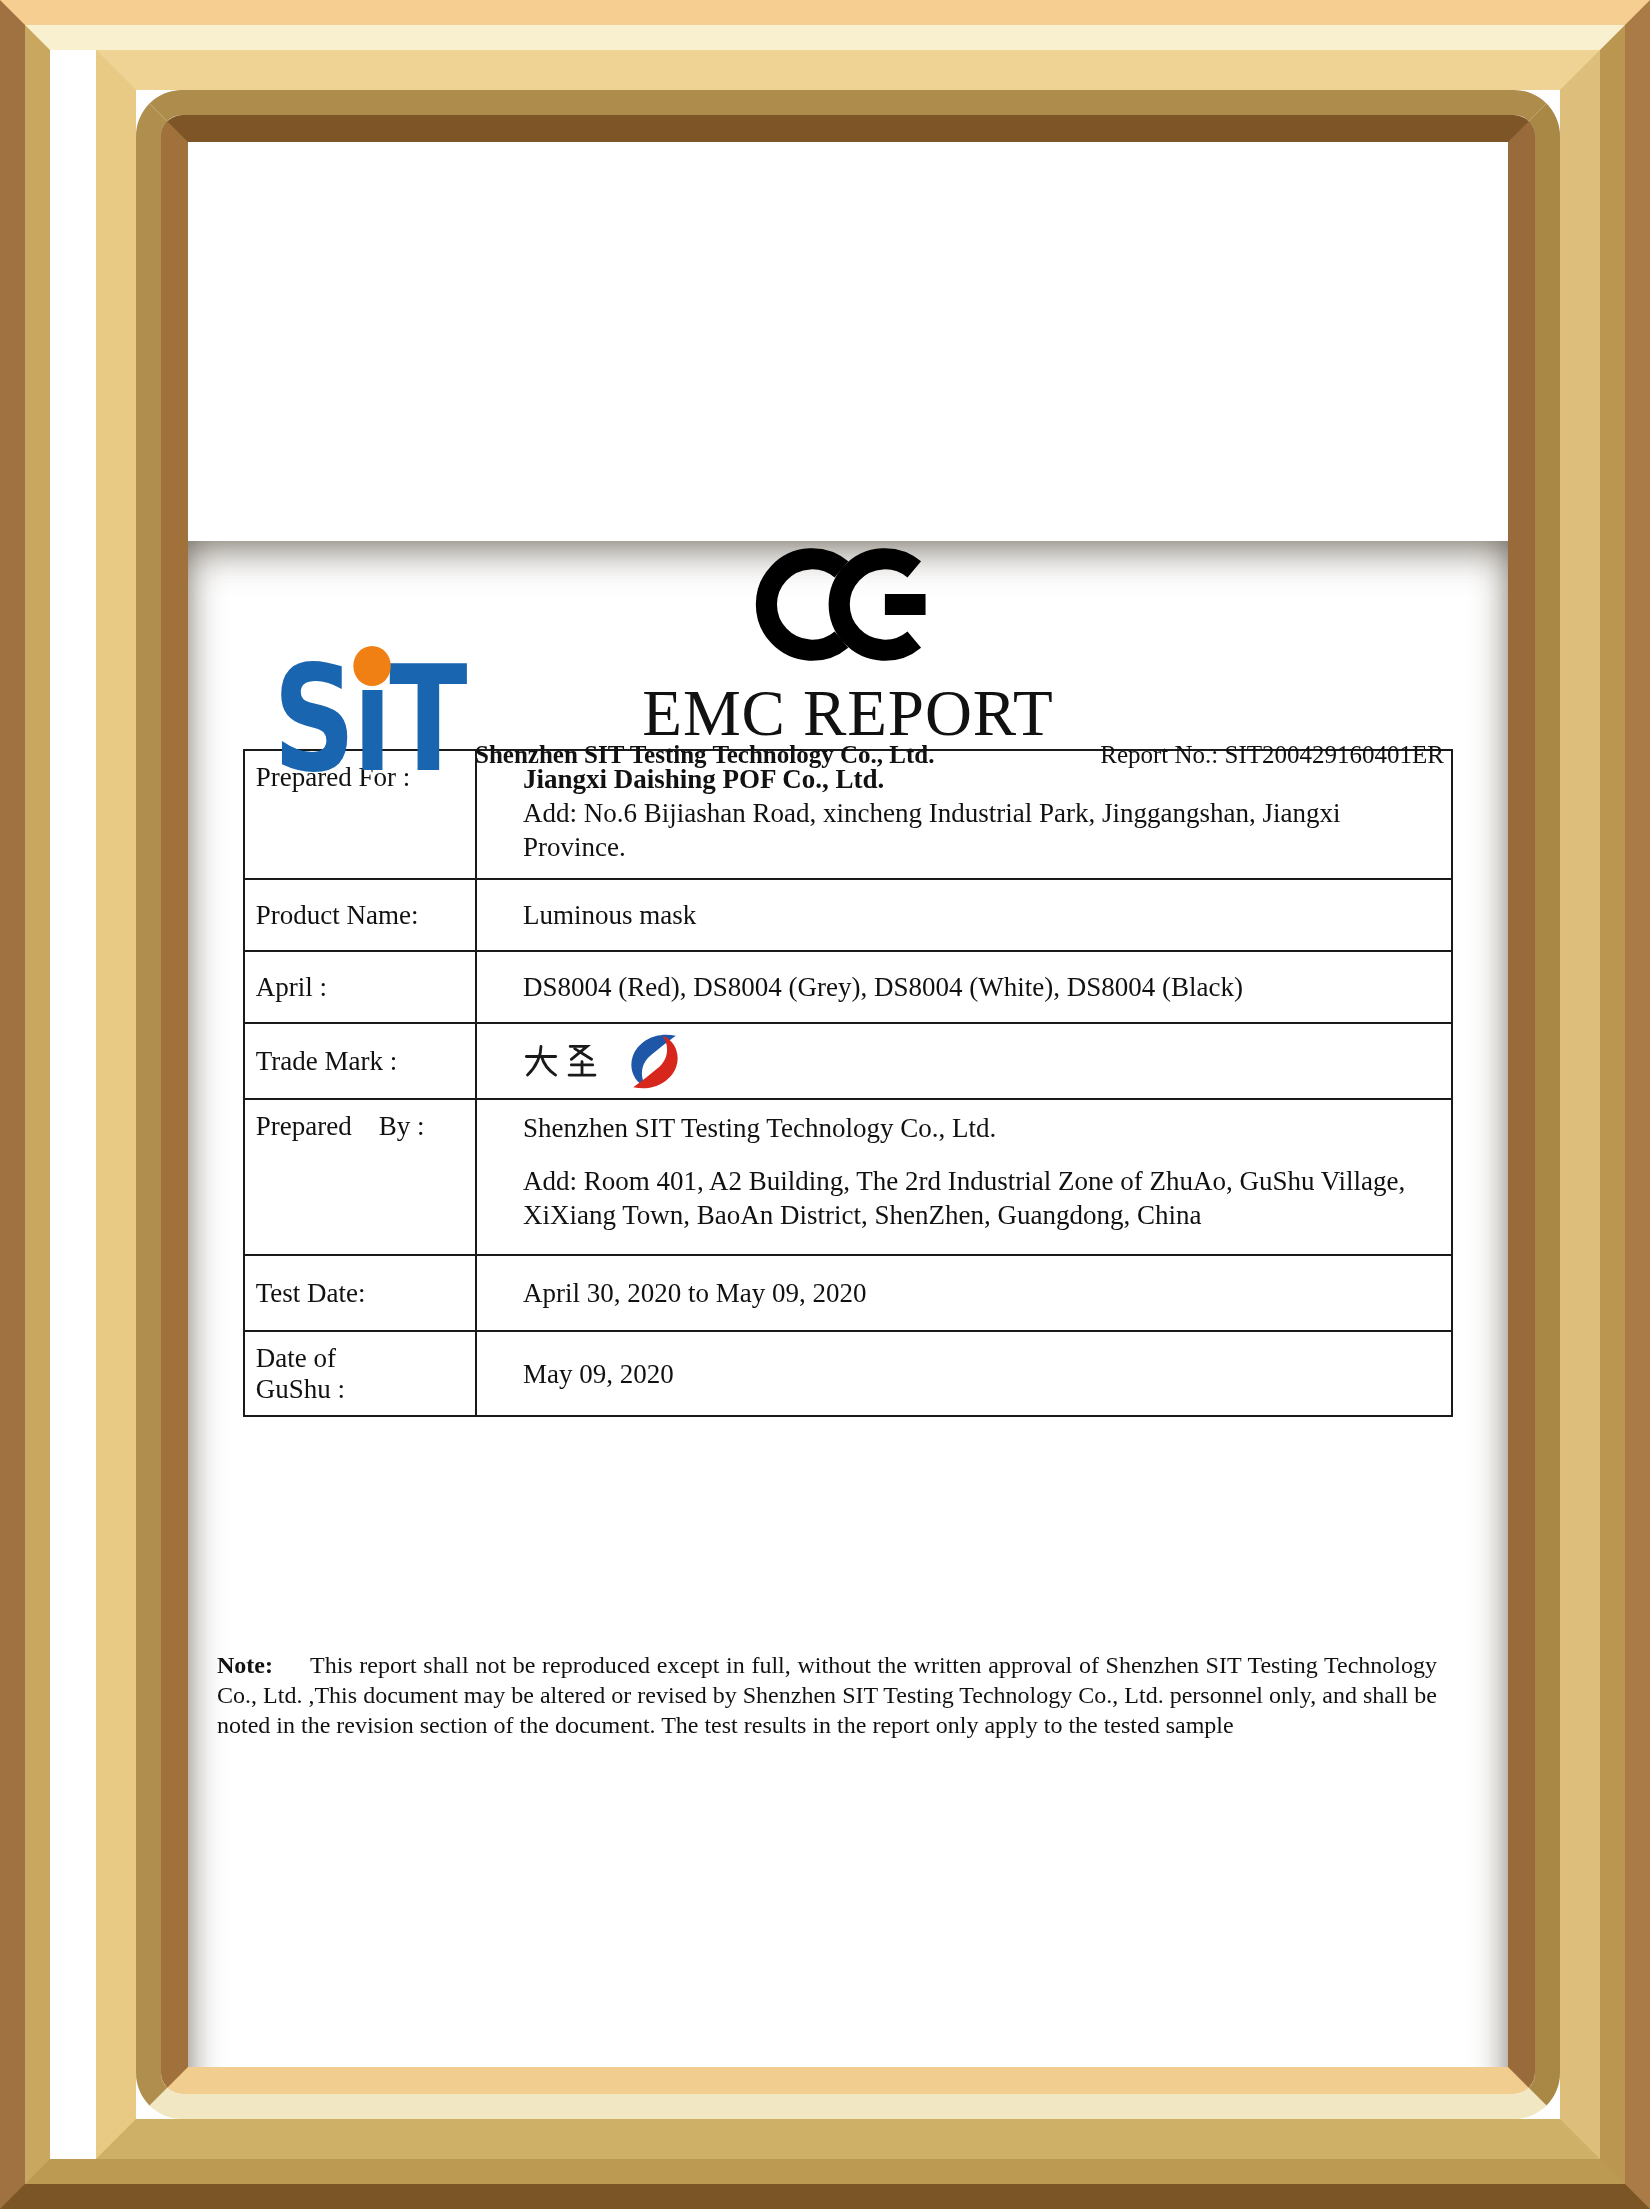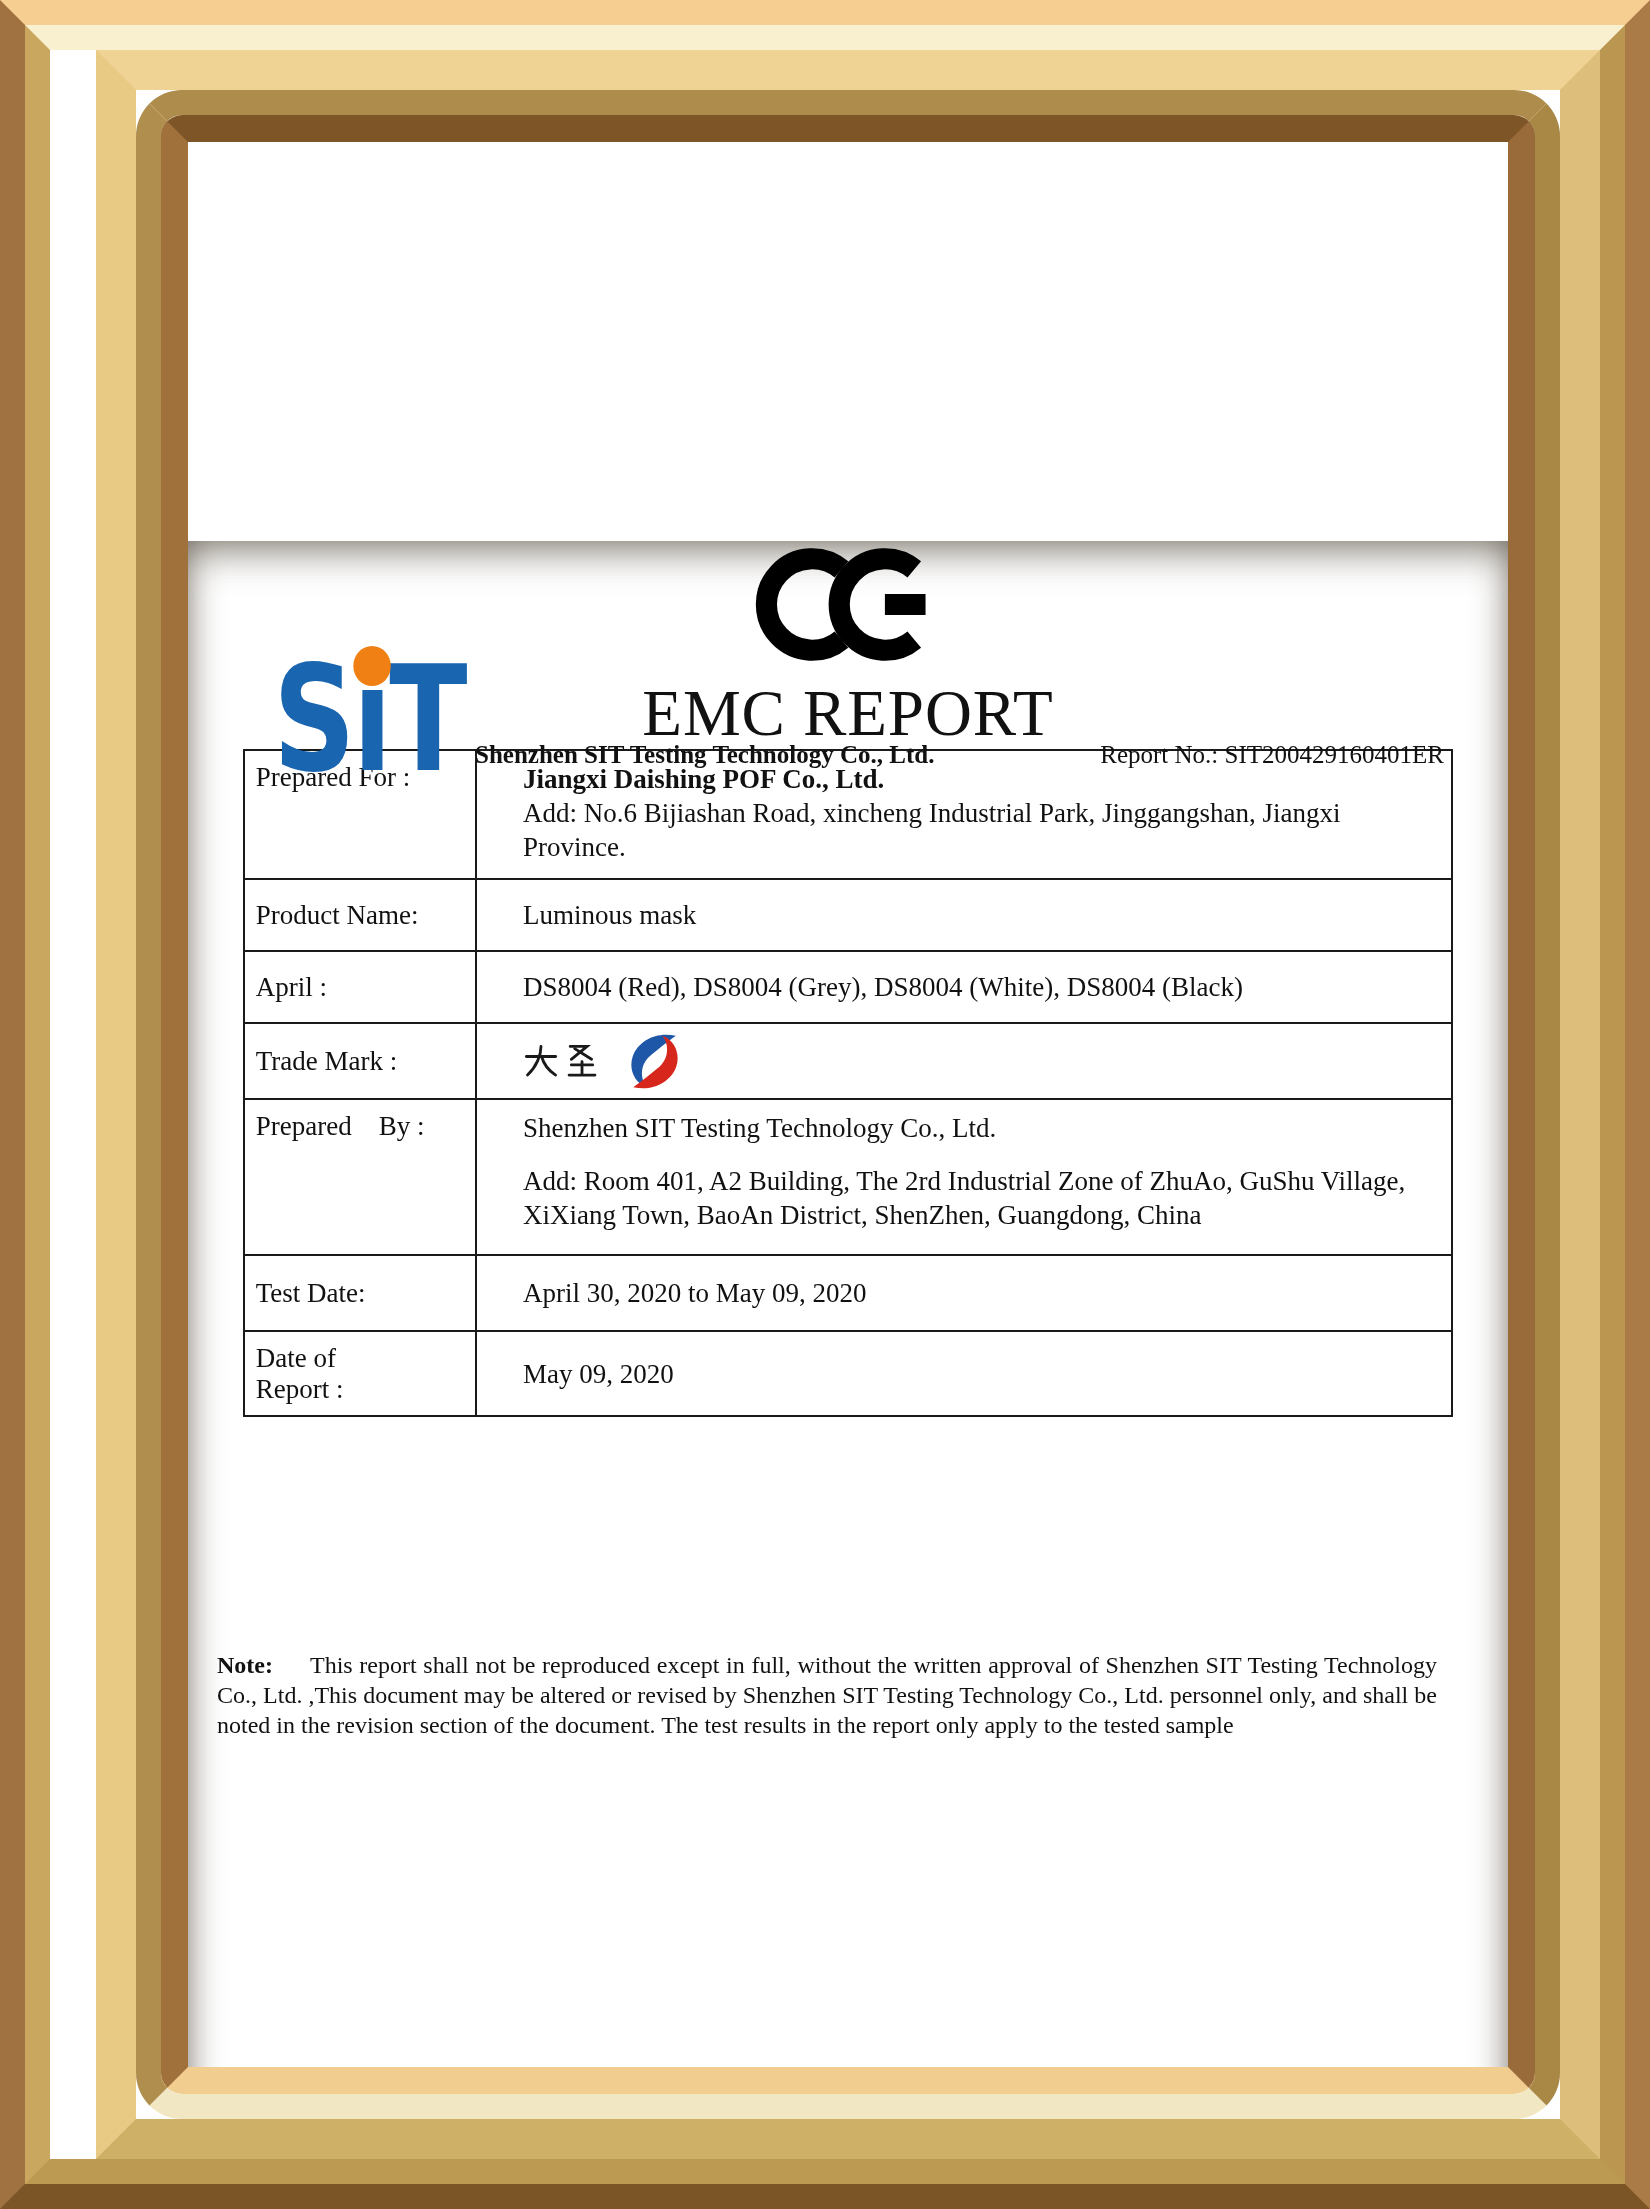--- a/index.html
+++ b/index.html
@@ -128,21 +128,21 @@
                       <div>Shenzhen SIT Testing Technology Co., Ltd.</div>
                       <div class="addr2">Add: Room 401, A2 Building, The 2rd Industrial Zone of ZhuAo, GuShu Village, XiXiang Town, BaoAn District, ShenZhen, Guangdong, China</div>
                     </td>
                   </tr>
                   <tr class="h85">
                     <td class="lbl">Test Date:</td>
                     <td class="val">April 30, 2020 to May 09, 2020</td>
                   </tr>
                   <tr class="h95">
                     <td class="lbl">Date of
-Report :</td>
+GuShu :</td>
                     <td class="val">May 09, 2020</td>
                   </tr>
                 </tbody>
               </table>
 
               <p class="note"><span class="bold">Note:</span><span class="gap"></span><span>This report shall not be reproduced except in full, without the written approval of Shenzhen SIT Testing Technology Co., Ltd. ,This document may be altered or revised by Shenzhen SIT Testing Technology Co., Ltd. personnel only, and shall be noted in the revision section of the document. The test results in the report only apply to the tested sample</span></p>
 
             </div>
           </div>
         </div>

